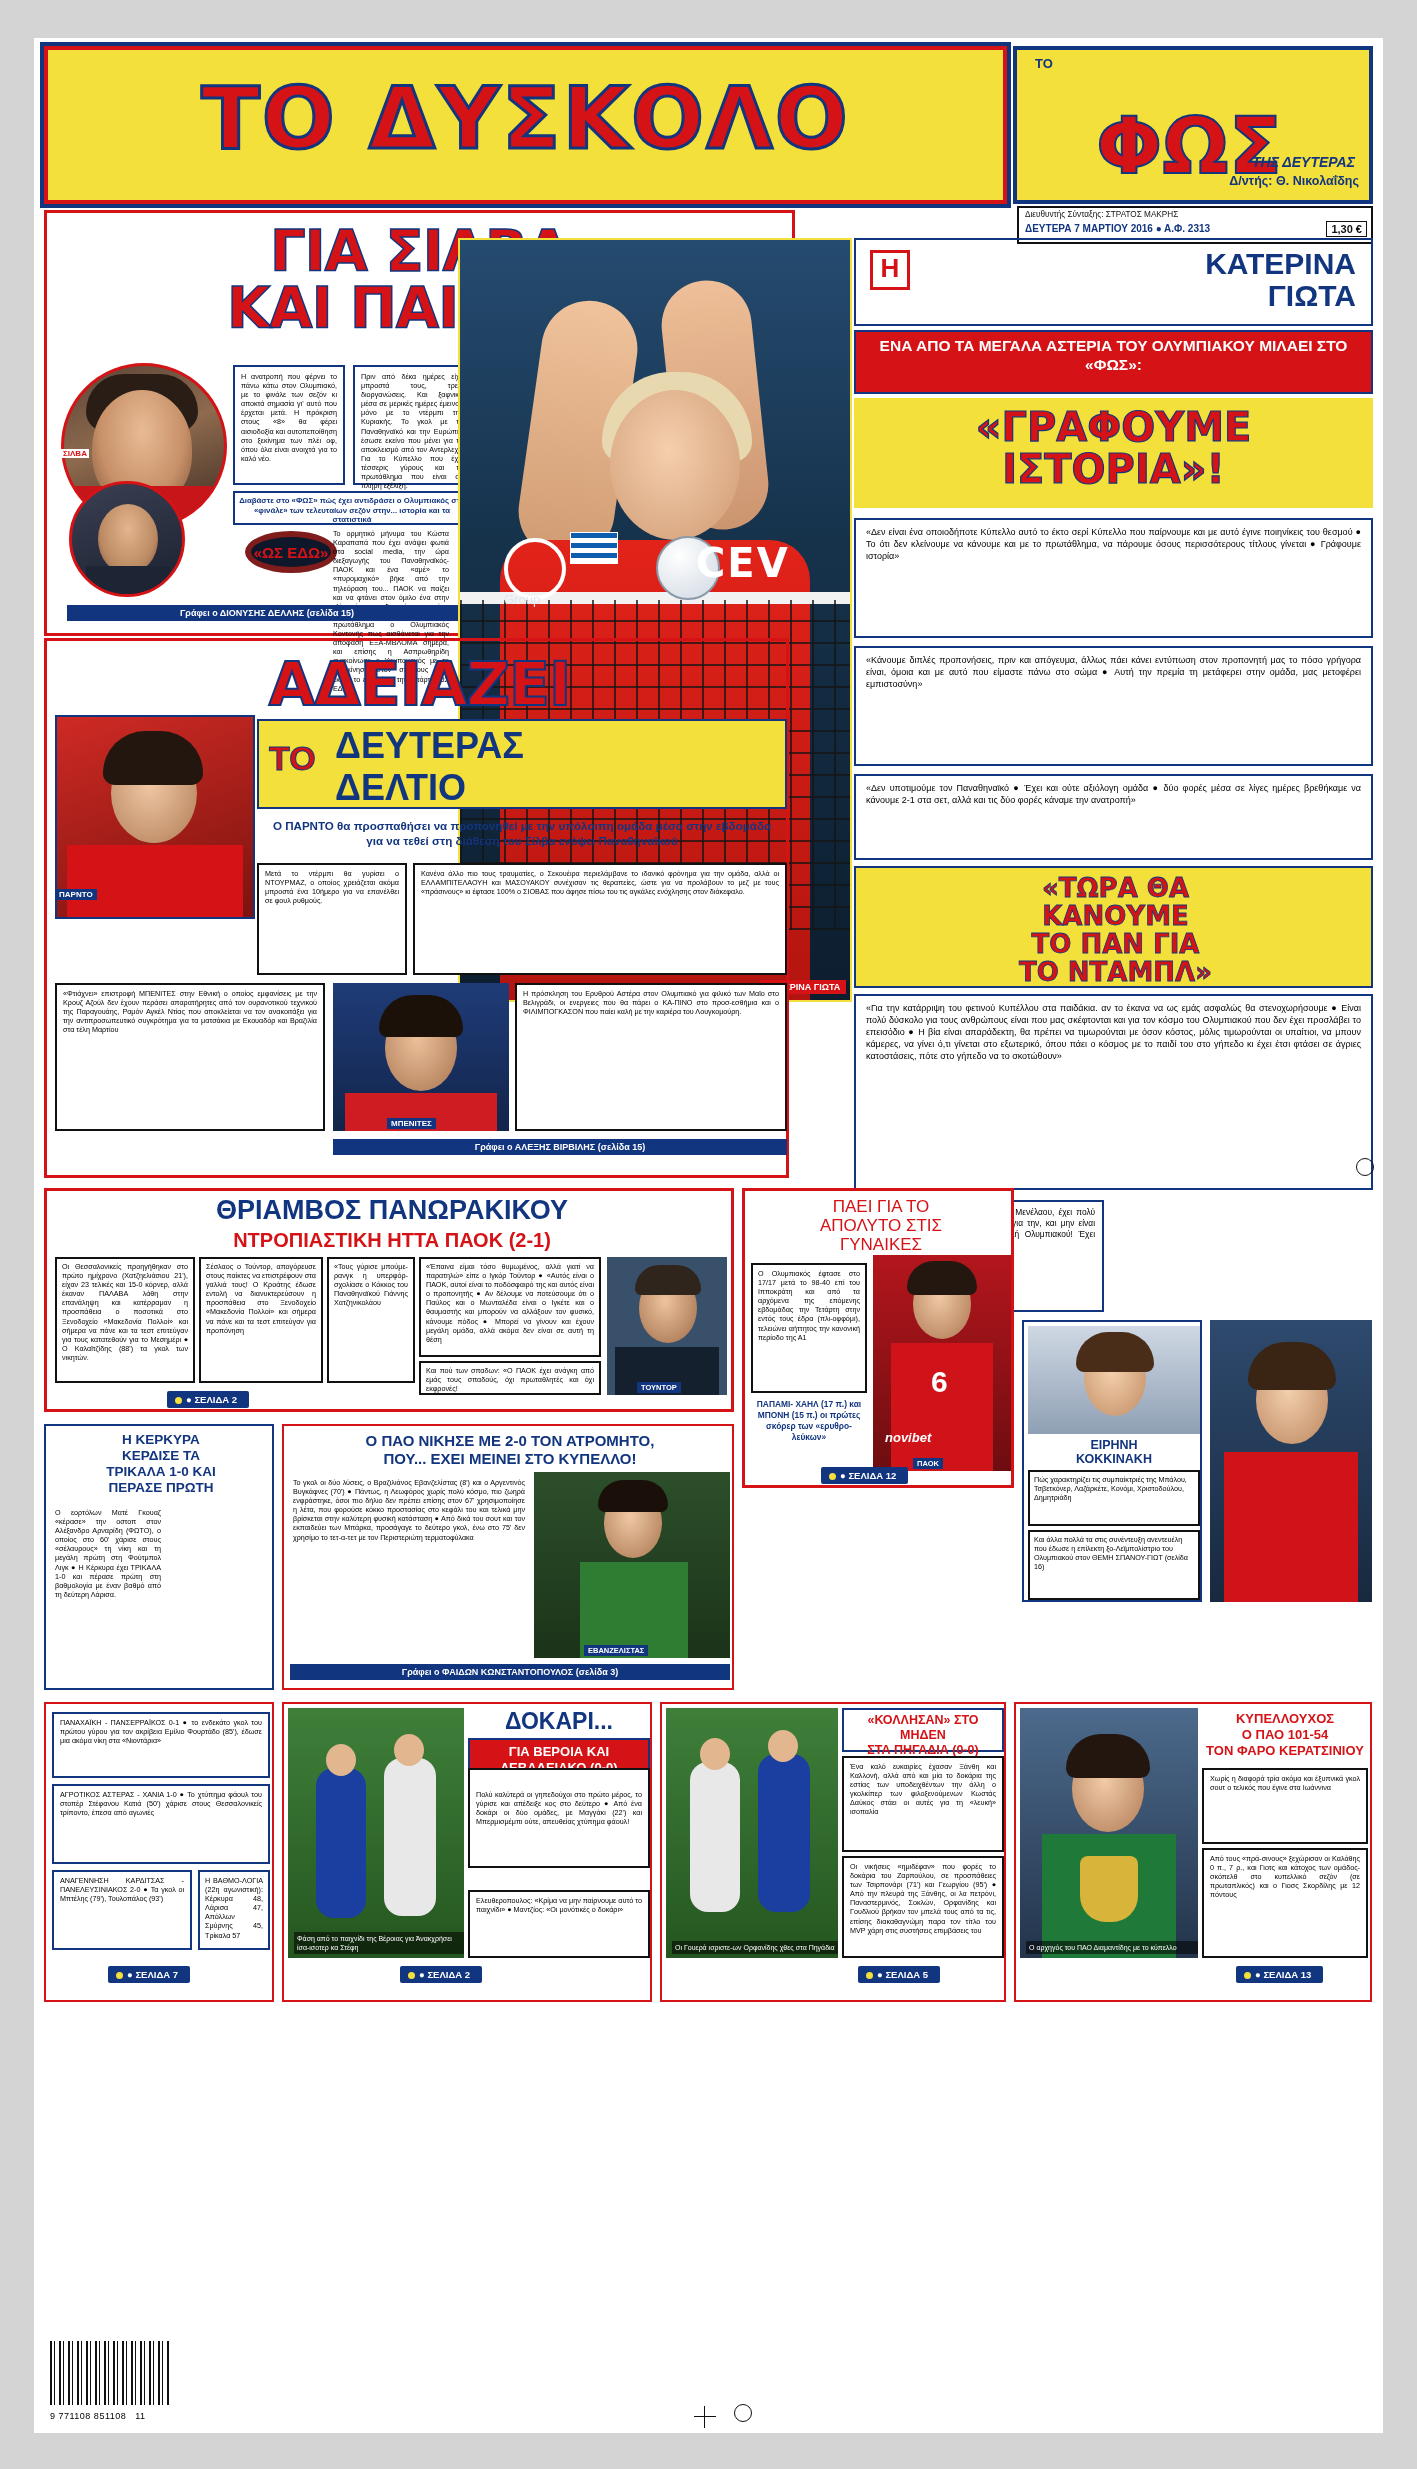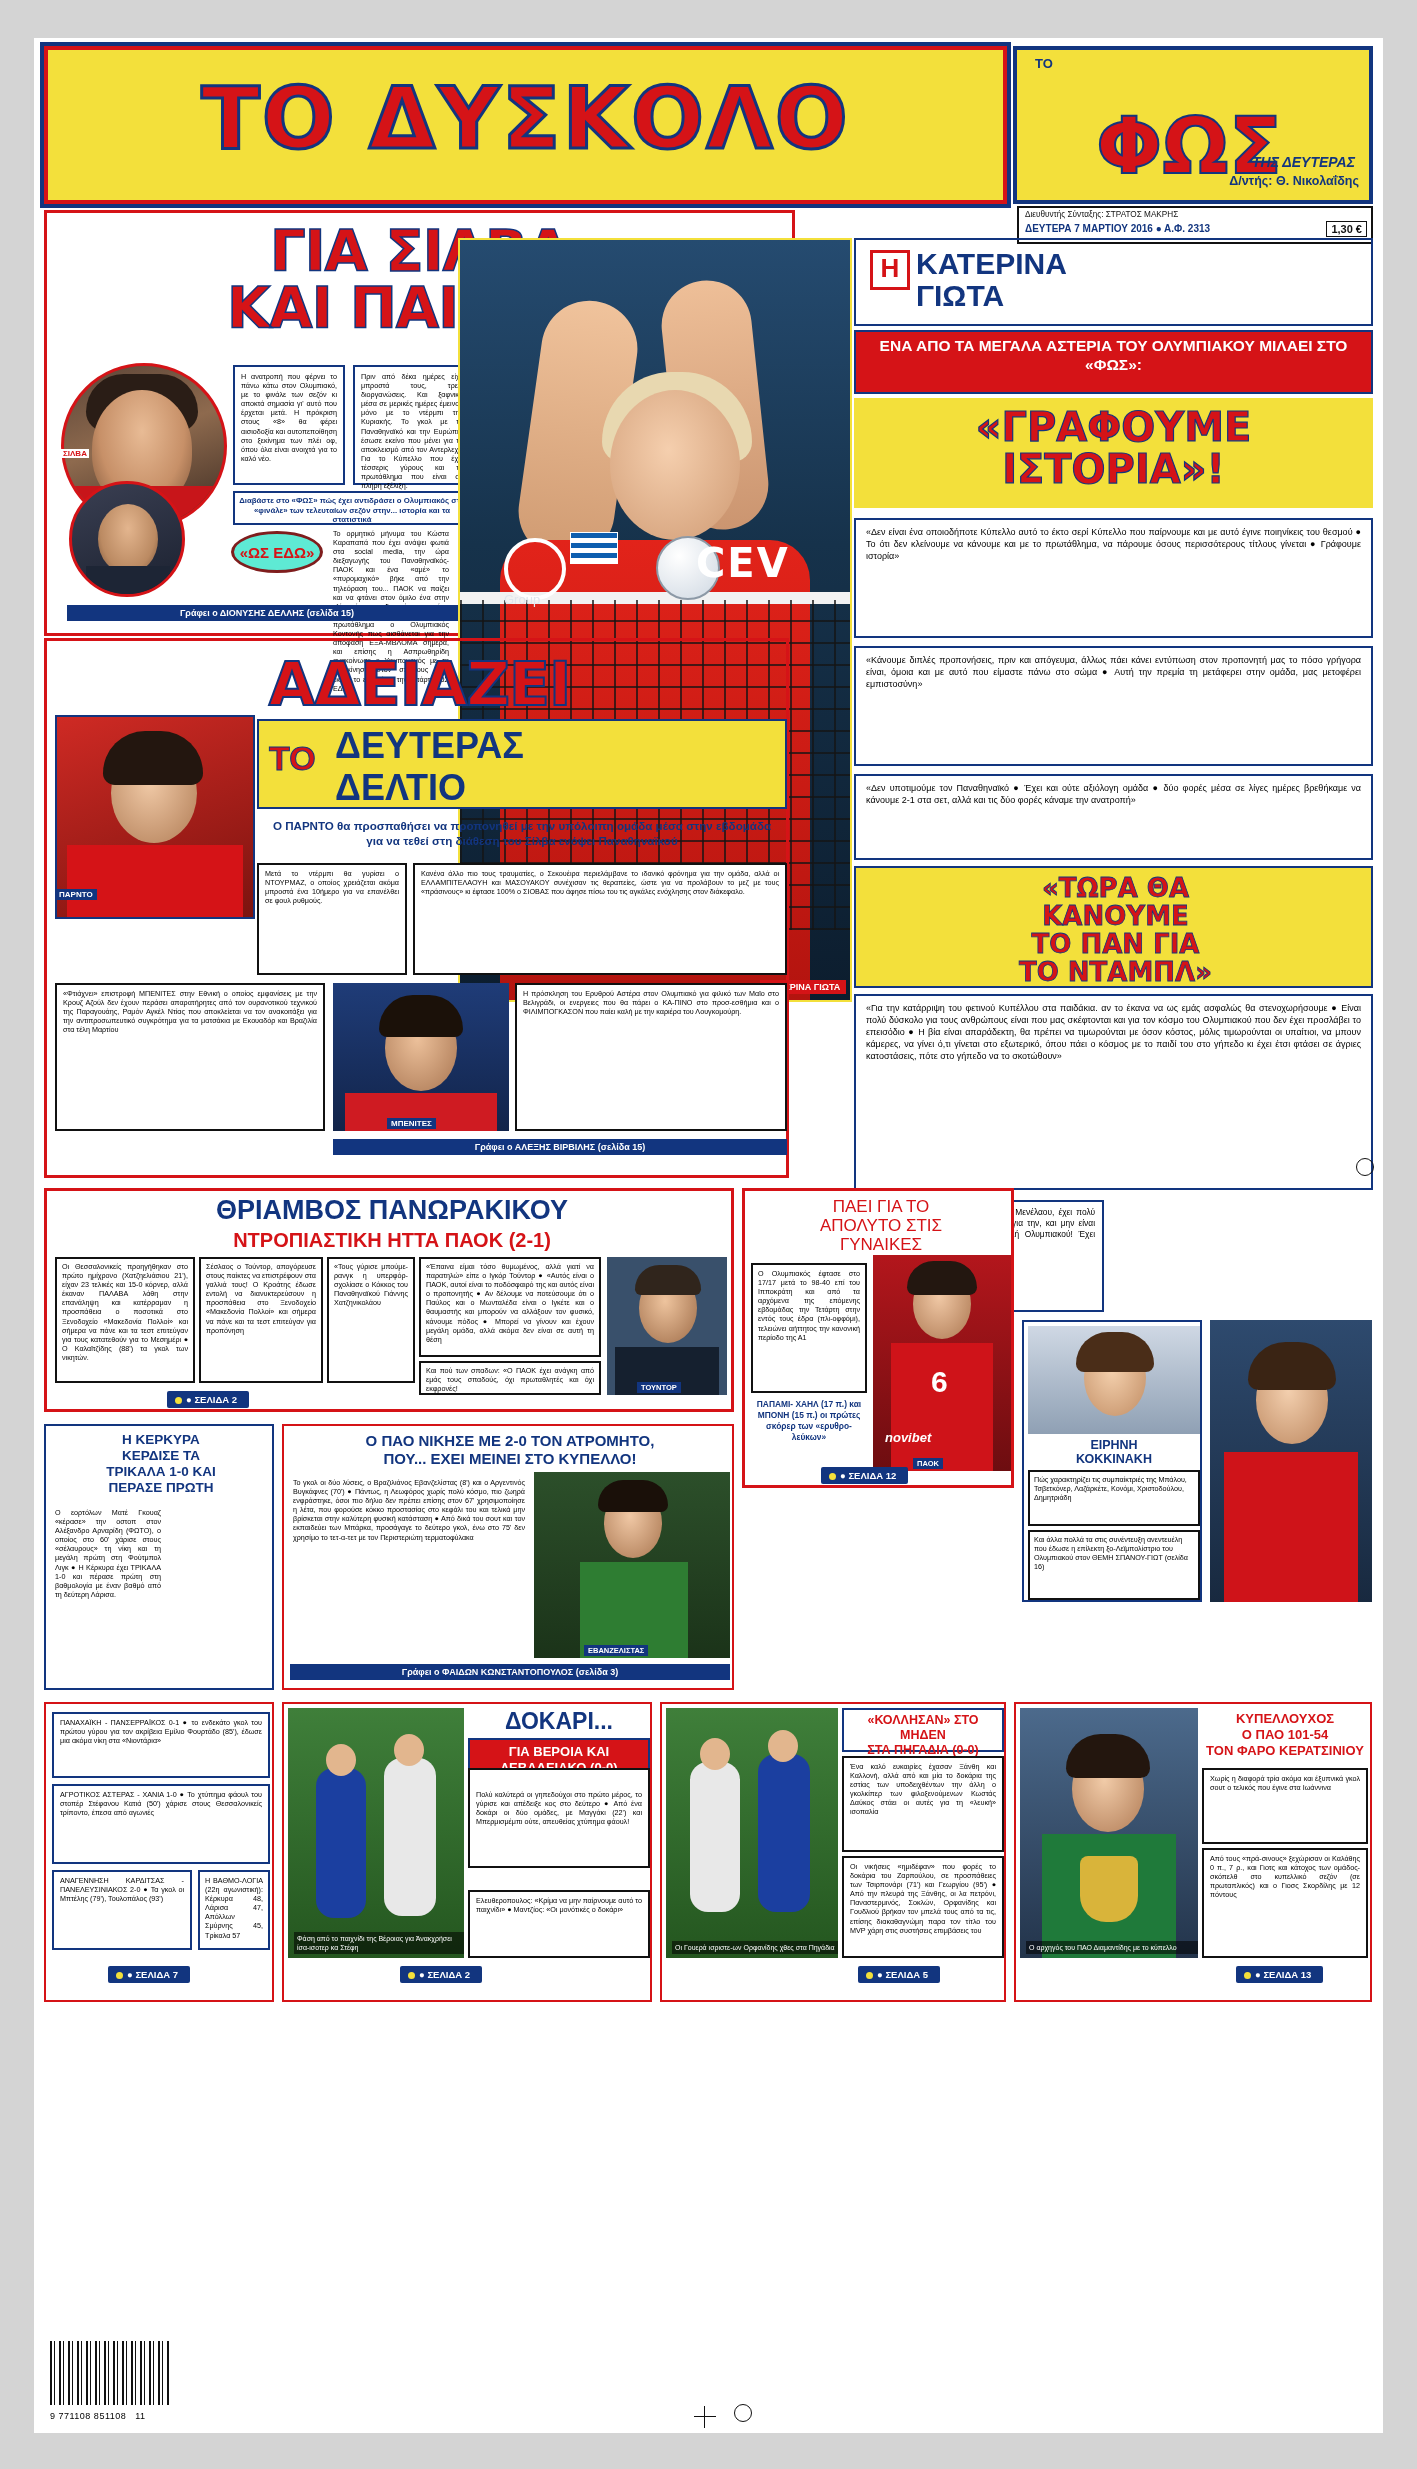--- a/index.html
+++ b/index.html
@@ -60,21 +60,21 @@
   .cev{position:absolute;left:236px;top:300px;font-size:40px;font-weight:bold;color:#fff;letter-spacing:2px;font-family:"DejaVu Sans",sans-serif;}
   .novibet{position:absolute;left:60px;top:520px;font-size:34px;font-weight:bold;color:#fff;font-style:italic;}
   .grouplbl{position:absolute;left:44px;top:352px;font-size:13px;color:#dfe6ee;}
   .wheel{position:absolute;left:44px;top:298px;width:54px;height:54px;border-radius:50%;border:4px solid #fff;}
   .flag{position:absolute;left:110px;top:292px;width:46px;height:30px;background:
      repeating-linear-gradient(180deg,#0d5eaf 0 5px,#fff 5px 10px);border:1px solid #fff;}
   .capV{position:absolute;left:300px;bottom:6px;background:#d51317;color:#fff;font-size:9px;font-weight:bold;padding:2px 6px;}
 
   
   .rcol{position:absolute;left:820px;top:200px;width:519px;}
-  .ktitle{font-size:30px;font-weight:bold;color:#12357f;line-height:32px;text-align:left;}
+  .ktitle{font-size:30px;font-weight:bold;color:#12357f;line-height:32px;text-align:right;}
   .hbadge{display:inline-block;width:34px;height:34px;border:3px solid #d51317;color:#d51317;font-size:26px;font-weight:bold;text-align:center;line-height:30px;}
   .quote{font-size:40px;line-height:42px;font-weight:bold;color:#d51317;-webkit-text-stroke:1.2px #12357f;text-align:center;font-family:"DejaVu Sans",sans-serif;}
   .quote2{font-size:26px;line-height:28px;font-weight:bold;color:#d51317;text-align:center;-webkit-text-stroke:.8px #12357f;font-family:"DejaVu Sans",sans-serif;}
 
   
   .adTitle{font-size:60px;font-weight:bold;color:#d51317;-webkit-text-stroke:2px #12357f;font-family:"DejaVu Sans",sans-serif;text-align:center;letter-spacing:-1px;}
   .photoB{position:absolute;background:linear-gradient(160deg,#cf2a24,#7c130f);border:2px solid #12357f;overflow:hidden;}
 
   
   .sec{position:absolute;border:2px solid #111;background:#fff;box-sizing:border-box;}
@@ -127,21 +127,21 @@
     <div class="photoA2">
       <div class="faceA2"></div>
       <div style="position:absolute;left:14px;top:82px;width:84px;height:28px;background:#1d2535;"></div>
     </div>
 
     <div class="blk txtbox tiny just" style="left:186px;top:152px;width:112px;height:120px;">Η ανατροπή που φέρνει το πάνω κάτω στον Ολυμπιακό, με το φινάλε των σεζόν  κι αποκτά σημασία γι' αυτό που έρχεται μετά. Η πρόκριση στους «8» θα φέρει αισιοδοξία και αυτοπεποίθηση στο ξεκίνημα των πλέι οφ, όπου όλα είναι ανοιχτά για το καλό νέο.</div>
     <div class="blk txtbox tiny just" style="left:306px;top:152px;width:118px;height:120px;">Πριν από δέκα ημέρες είχε μπροστά τους, τρεις διοργανώσεις. Και ξαφνικά μέσα σε μερικές ημέρες έμειναν μόνο με το ντέρμπι της Κυριακής. Το γκολ με το Παναθηναϊκό και την Ευρώπη, έσωσε εκείνο που μένει για το αποκλεισμό από τον Αντερλεχτ. Για το Κύπελλο που έχει τέσσερις γύρους και το πρωτάθλημα που είναι σε πλήρη εξέλιξη.</div>
 
     <div class="blk tiny2 ctr bold" style="left:186px;top:278px;width:238px;height:34px;border:2px solid #12357f;color:#12357f;padding:3px 4px;">Διαβάστε στο «ΦΩΣ» πώς έχει αντιδράσει ο Ολυμπιακός στα «φινάλε» των τελευταίων σεζόν στην... ιστορία και τα στατιστικά</div>
 
-    <div class="blk" style="left:184px;top:318px;width:92px;height:42px;border:3px solid #7f1d1d;border-radius:50%;background:#5eead4;display:flex;align-items:center;justify-content:center;">
+    <div class="blk" style="left:198px;top:318px;width:92px;height:42px;border:6px solid #7f1d1d;border-radius:50%;background:#0f172a;display:flex;align-items:center;justify-content:center;">
       <span class="bold" style="font-size:15px;color:#d51317;">«ΩΣ ΕΔΩ»</span>
     </div>
     <div class="blk tiny just" style="left:284px;top:314px;width:120px;height:110px;padding:2px;">Το ορμητικό μήνυμα του Κώστα Καραπαπά που έχει ανάψει φωτιά στα social media, την ώρα διεξαγωγής του Παναθηναϊκός-ΠΑΟΚ και ένα «αμέ» το «πυρομαχικό» βήκε από την τηλεόραση του... ΠΑΟΚ να παίζει και να φτάνει στον όμιλο ένα στην ελίτα ίσκομα δεν έχουν ακόμη εξελιχθεί. Ανάρτηση μετά το πρωτάθλημα ο Ολυμπιακός Κοντονής πως αισθάνεται για την απόφαση ΕΞΑ-ΜΒΛΟΜΑ σήμερα, και επίσης η Ασπρωθηρίδη ανακοίνωσε ο Υφυπουργός με τη μετακίνηση στον σπόθους που έκανε το επεισόδιο την Τετάρτη, ΩΣ ΕΔΩ...</div>
     <div class="blk bold ctr" style="left:404px;top:310px;width:86px;height:42px;font-size:9px;color:#d51317;line-height:11px;">ΠΡΟΧΩΡΑΕΙ ΓΙΑ ΠΑΡΚΟ Η ΚΟΡΟΥΝΙΑ</div>
 
     <div class="sigbar" style="left:20px;top:392px;width:400px;height:16px;line-height:16px;">Γράφει ο ΔΙΟΝΥΣΗΣ ΔΕΛΛΗΣ (σελίδα 15)</div>
   </div>
 
   <div class="volley">
     <div class="vsky"></div>

